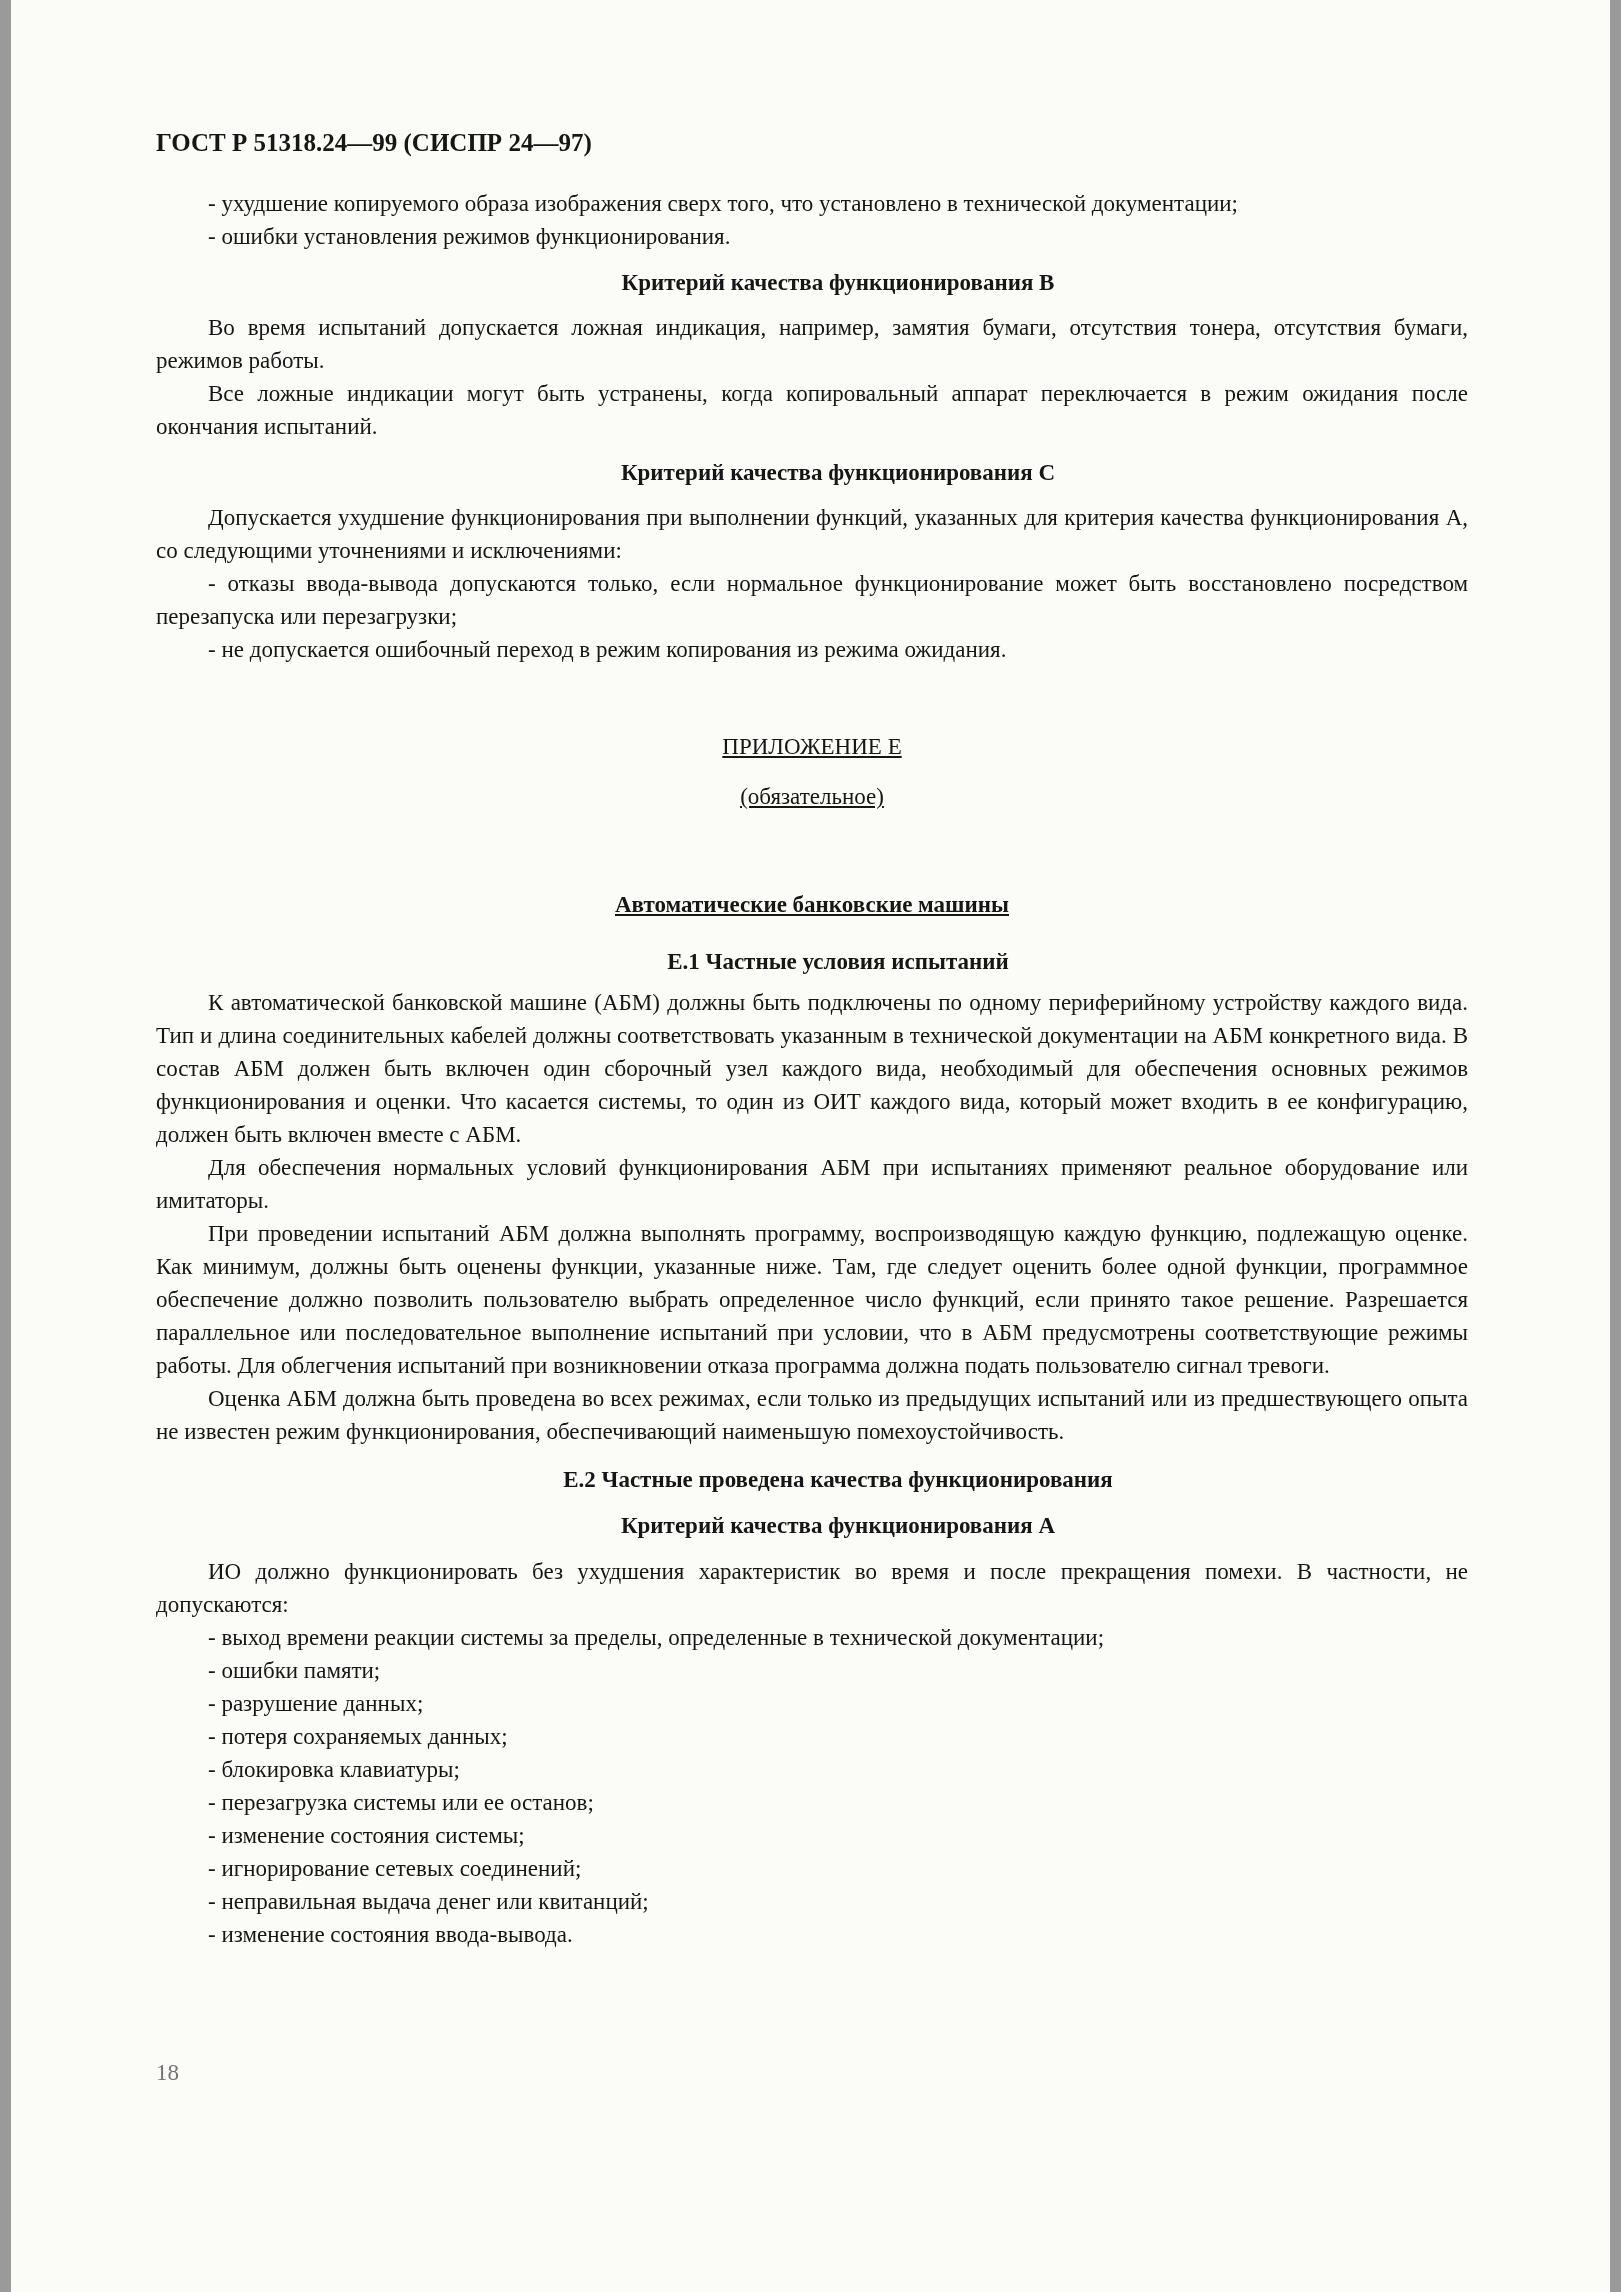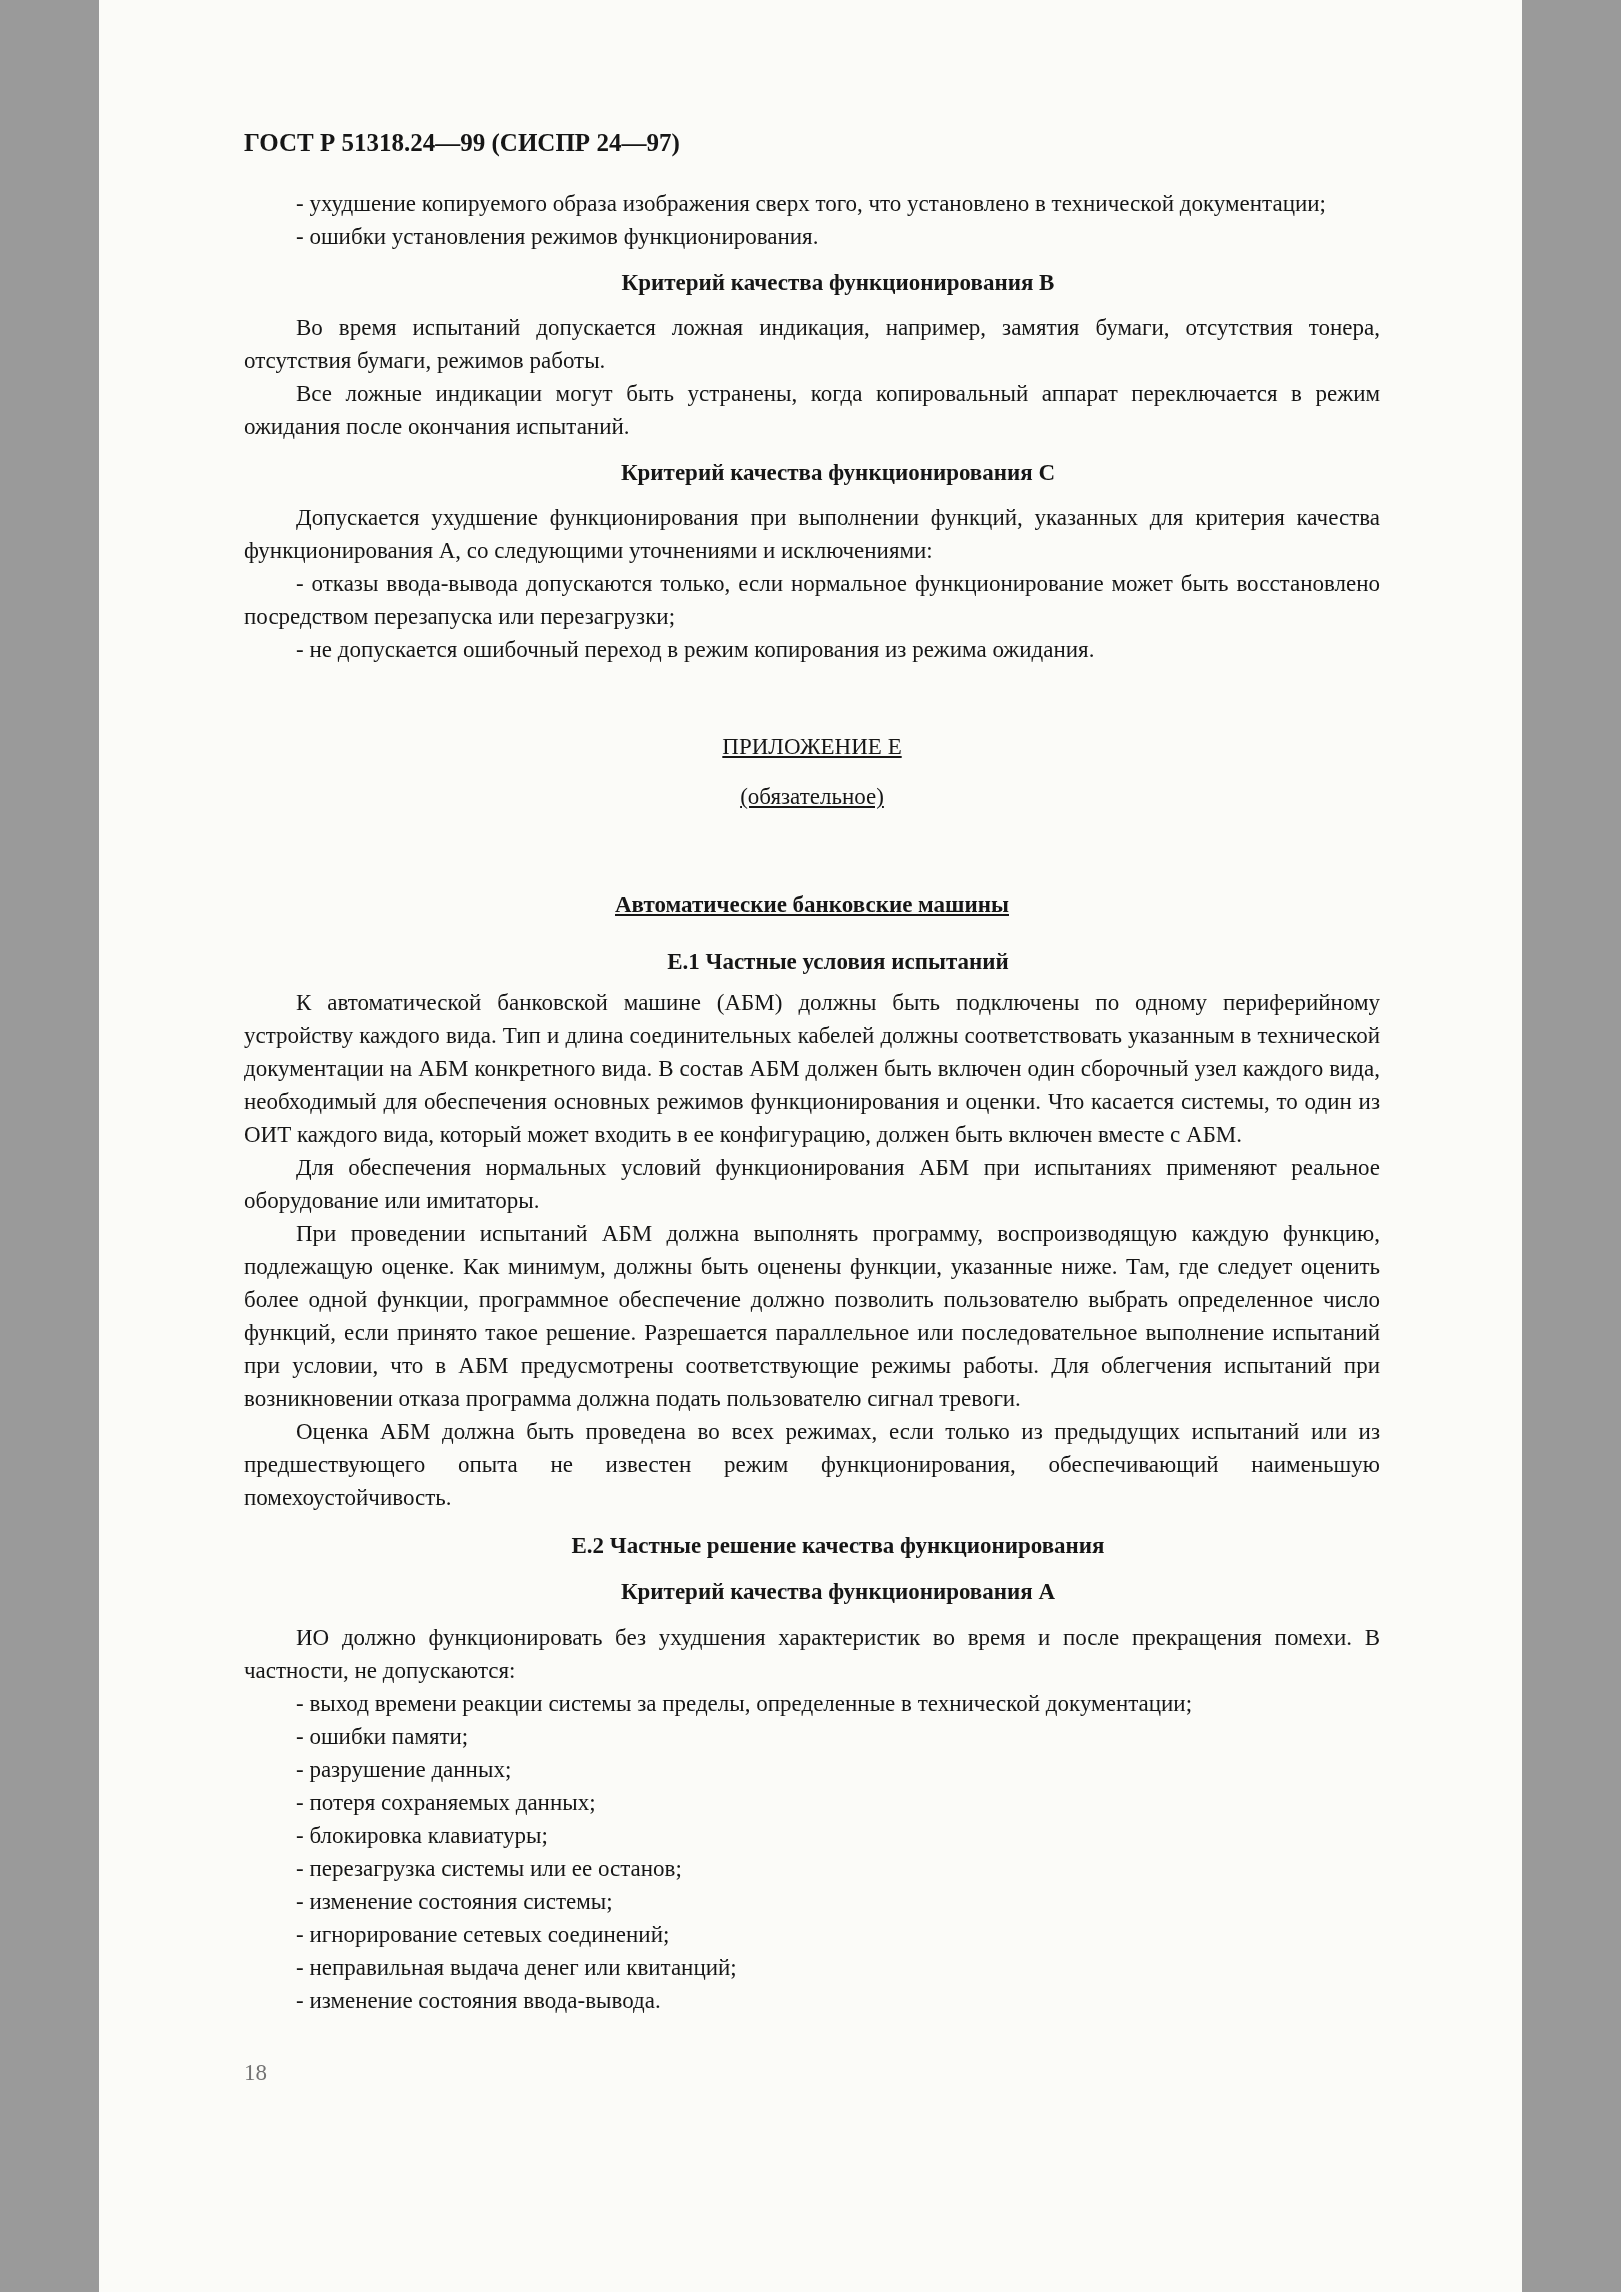--- a/index.html
+++ b/index.html
@@ -1,21 +1,21 @@
 <!DOCTYPE html>
 <html lang="ru"><head>
 <meta charset="utf-8">
 <style>
   * { box-sizing: border-box; }
   html, body { margin: 0; padding: 0; }
   body { background: #9a9a9a; }
 
   .page {
     position: relative;
-    width: 1423px;
+    width: 1599px;
     height: 2292px;
     margin: 0 auto;
     background: #fbfbf8;
     color: #161616;
     font-family: "Liberation Serif", "DejaVu Serif", serif;
     padding: 127px 142px 0 145px;
     overflow: hidden;
   }
 
   .doc-header {
@@ -91,21 +91,21 @@
   <p class="p center appendix-sub">(обязательное)</p>
 
   <p class="p center main-title">Автоматические банковские машины</p>
 
   <p class="p h sec-h">Е.1 Частные условия испытаний</p>
   <p class="p">К автоматической банковской машине (АБМ) должны быть подключены по одному периферийному устройству каждого вида. Тип и длина соединительных кабелей должны соответствовать указанным в технической документации на АБМ конкретного вида. В состав АБМ должен быть включен один сборочный узел каждого вида, необходимый для обеспечения основных режимов функционирования и оценки. Что касается системы, то один из ОИТ каждого вида, который может входить в ее конфигурацию, должен быть включен вместе с АБМ.</p>
   <p class="p">Для обеспечения нормальных условий функционирования АБМ при испытаниях применяют реальное оборудование или имитаторы.</p>
   <p class="p">При проведении испытаний АБМ должна выполнять программу, воспроизводящую каждую функцию, подлежащую оценке. Как минимум, должны быть оценены функции, указанные ниже. Там, где следует оценить более одной функции, программное обеспечение должно  позволить пользователю выбрать определенное число функций, если принято такое решение. Разрешается параллельное или последовательное выполнение испытаний при условии, что в АБМ предусмотрены соответствующие режимы работы. Для облегчения испытаний при возникновении отказа программа должна подать пользователю сигнал тревоги.</p>
   <p class="p">Оценка АБМ должна быть проведена во всех режимах, если только из предыдущих испытаний или из предшествующего опыта не известен режим функционирования, обеспечивающий наименьшую помехоустойчивость.</p>
 
-  <p class="p h sec-h">Е.2 Частные решение качества функционирования</p>
+  <p class="p h sec-h">Е.2 Частные проведена качества функционирования</p>
   <p class="p h">Критерий качества функционирования А</p>
   <p class="p">ИО должно функционировать без ухудшения характеристик во время и после прекращения помехи. В частности, не допускаются:</p>
 
   <p class="p">- выход времени реакции системы за пределы, определенные в технической документации;</p>
   <p class="p">- ошибки памяти;</p>
   <p class="p">- разрушение данных;</p>
   <p class="p">- потеря сохраняемых данных;</p>
   <p class="p">- блокировка клавиатуры;</p>
   <p class="p">- перезагрузка системы или ее останов;</p>
   <p class="p">- изменение состояния системы;</p>

